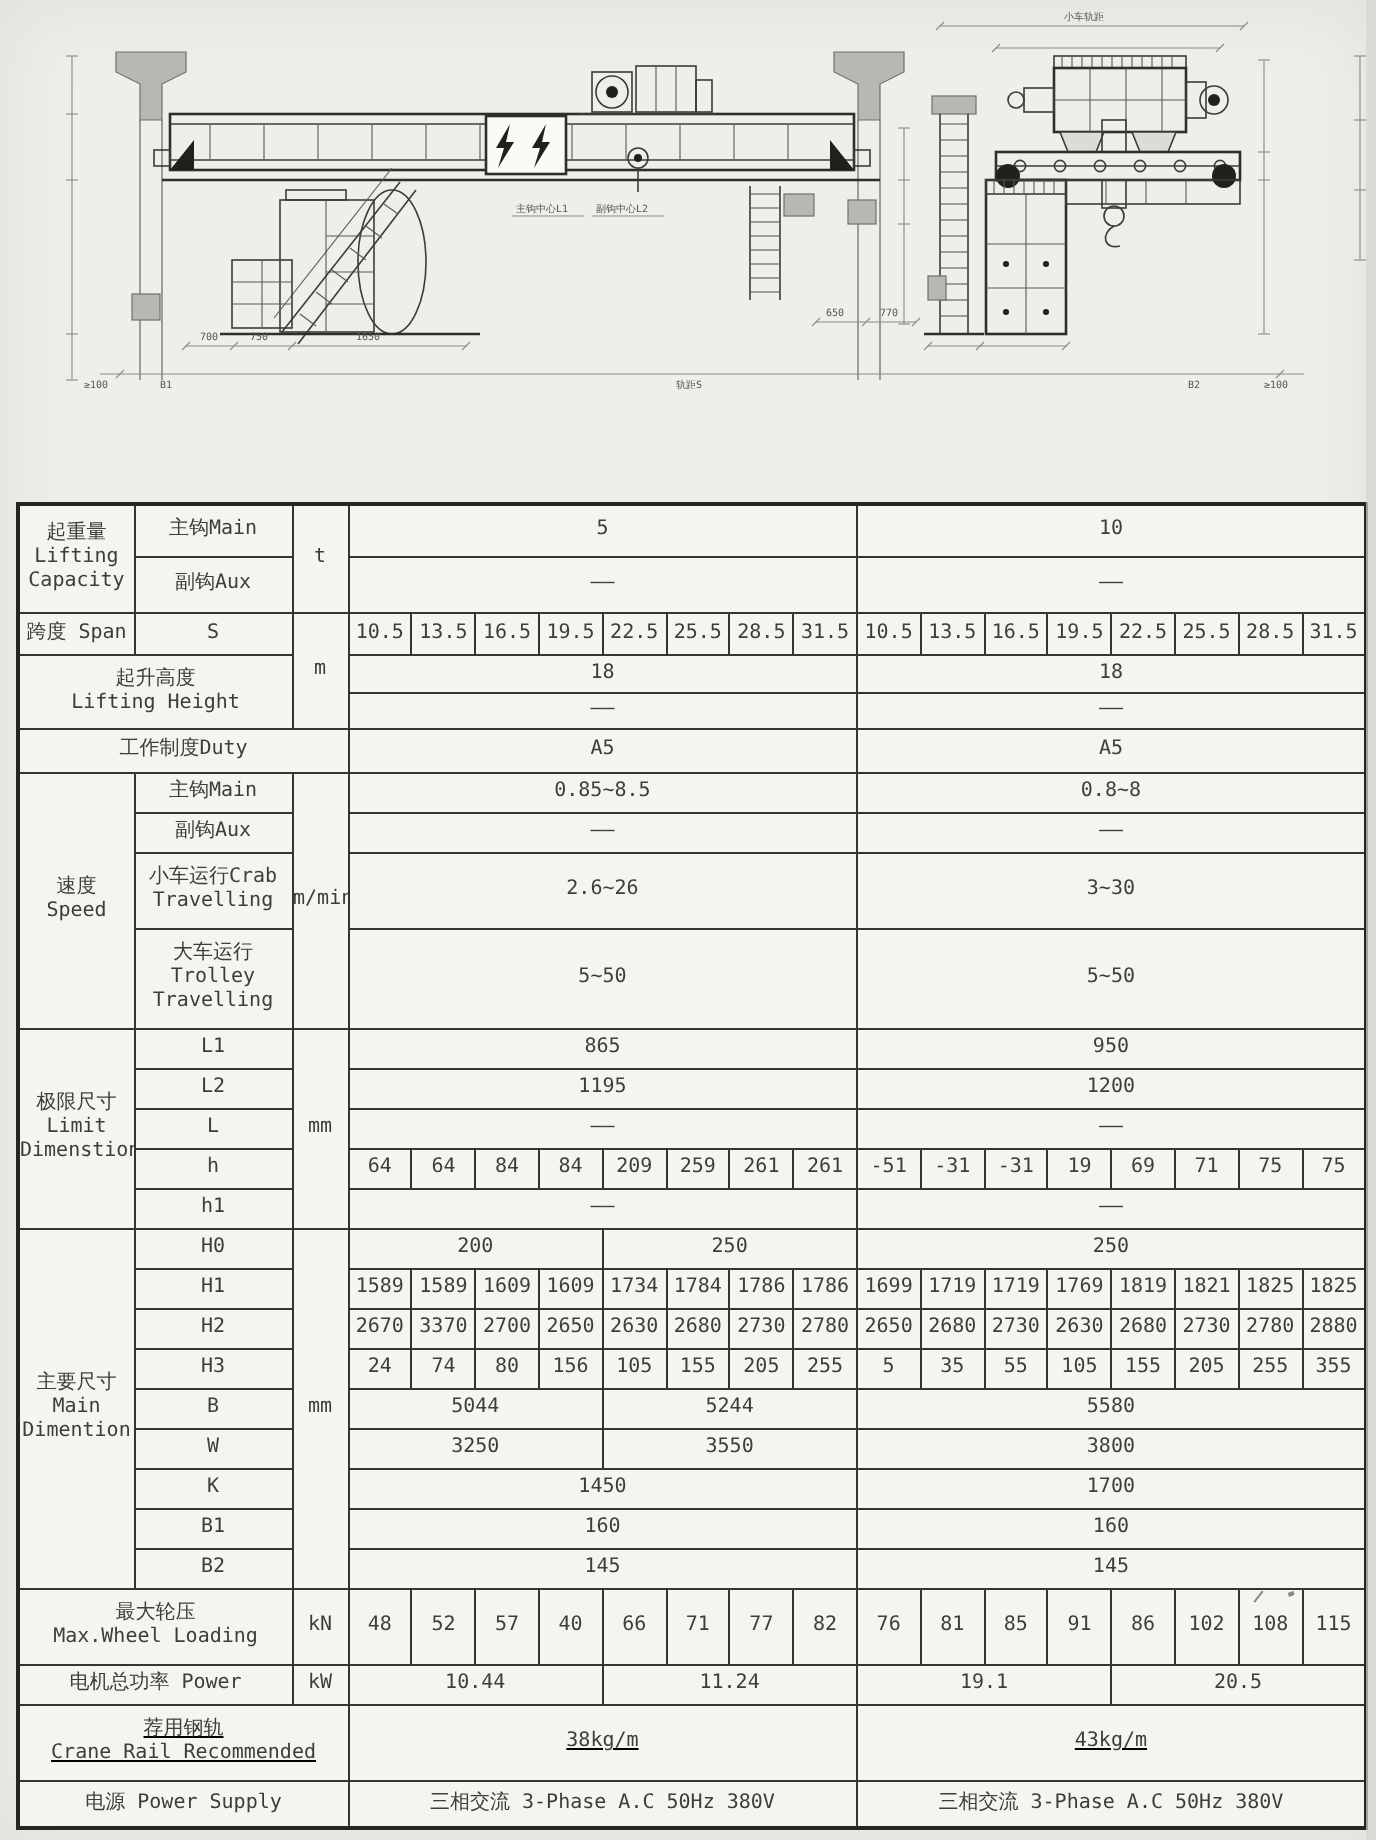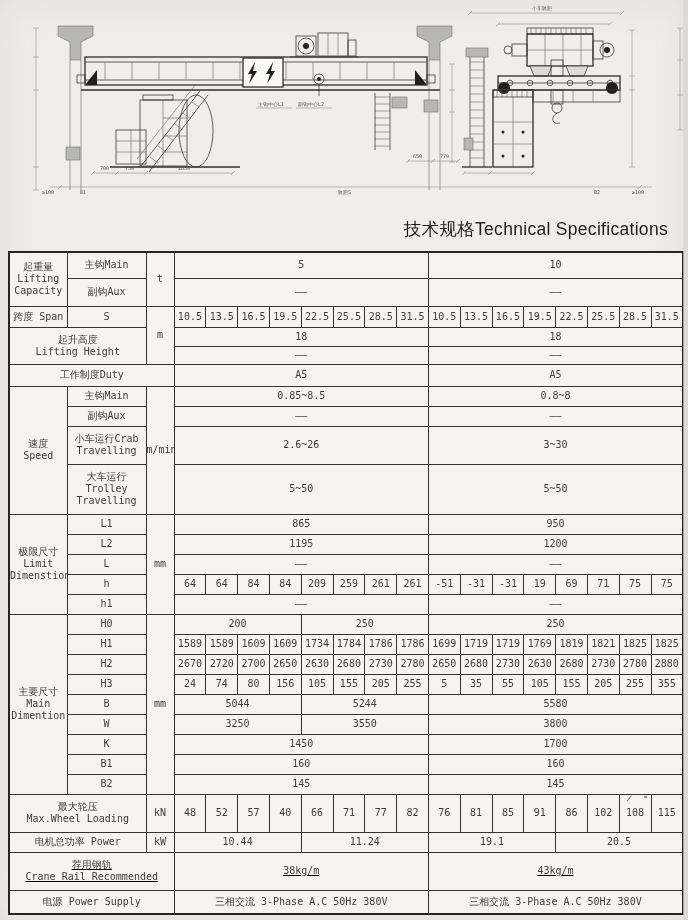--- a/index.html
+++ b/index.html
@@ -300,21 +300,20 @@
         <line class="dim" x1="531" y1="175" x2="535" y2="171"></line>
         <line class="dim" x1="680" y1="28" x2="680" y2="130"></line>
         <line class="dim" x1="677" y1="28" x2="683" y2="28"></line>
         <line class="dim" x1="677" y1="60" x2="683" y2="60"></line>
         <line class="dim" x1="677" y1="95" x2="683" y2="95"></line>
         <line class="dim" x1="677" y1="130" x2="683" y2="130"></line>
       </g>
     </g>
   </svg>
 
-  <div class="title">技术规格Technical Specifications</div>
 
   <table class="spec">
       <colgroup>
         <col style="width: 58px;">
         <col style="width: 79px;">
         <col style="width: 28px;">
         <col style="width: 31.8px;">
         <col style="width: 31.8px;">
         <col style="width: 31.8px;">
         <col style="width: 31.8px;">
@@ -476,21 +475,21 @@
           <td class="val">1719</td>
           <td class="val">1769</td>
           <td class="val">1819</td>
           <td class="val">1821</td>
           <td class="val">1825</td>
           <td class="val">1825</td>
         </tr>
         <tr style="height: 20px;">
           <td class="lbl">H2</td>
           <td class="val">2670</td>
-          <td class="val">2720</td>
+          <td class="val">3370</td>
           <td class="val">2700</td>
           <td class="val">2650</td>
           <td class="val">2630</td>
           <td class="val">2680</td>
           <td class="val">2730</td>
           <td class="val">2780</td>
           <td class="val">2650</td>
           <td class="val">2680</td>
           <td class="val">2730</td>
           <td class="val">2630</td>

